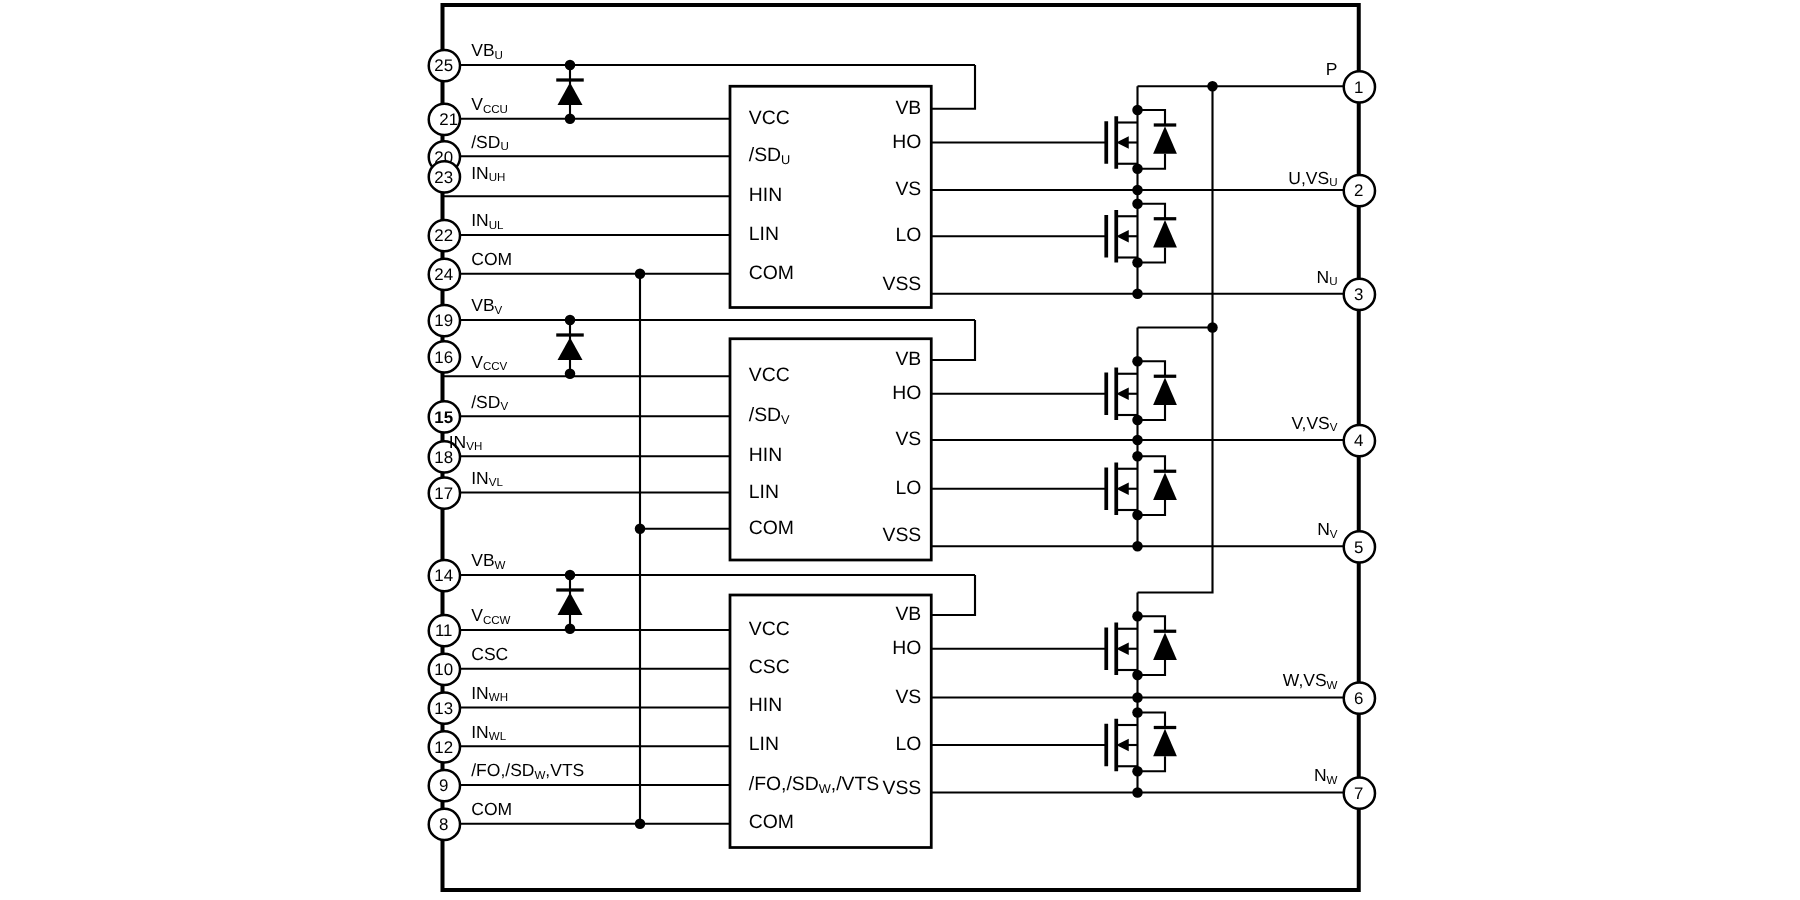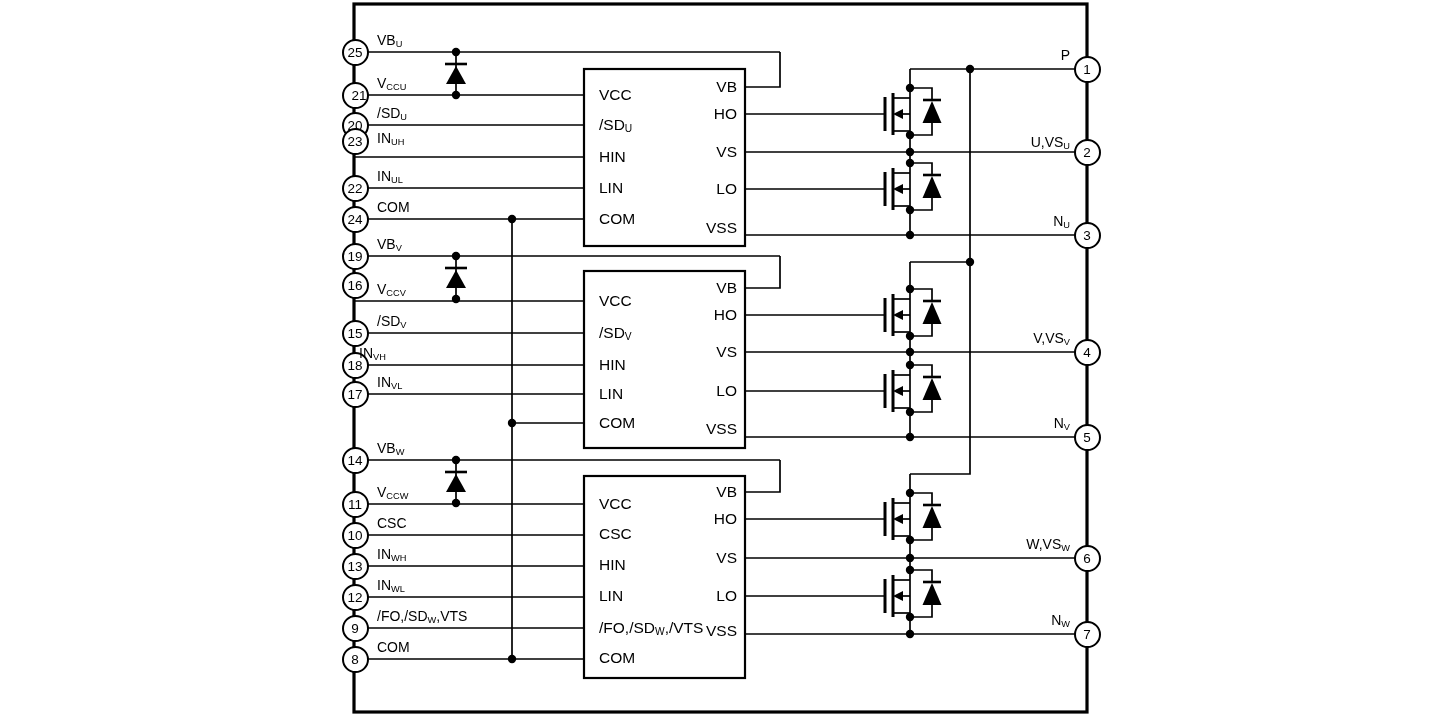--- a/index.html
+++ b/index.html
@@ -176,21 +176,21 @@
       </div>
       <div class="lbl" style="left: 377px; top: 197px;"><span>COM</span></div>
       <div class="pin" style="left: 341.5px; top: 242.5px;">
         <span>19</span>
       </div>
       <div class="lbl" style="left: 377px; top: 234px;"><span>VB</span><span class="sub">V</span></div>
       <div class="pin" style="left: 341.5px; top: 272px;">
         <span>16</span>
       </div>
       <div class="lbl" style="left: 377px; top: 279px;"><span>V</span><span class="sub">CCV</span></div>
-      <div class="pin" style="left: 341.5px; top: 319.5px;">
+      <div class="pin" style="left: 341.5px; top: 319.5px; font-weight: bold;">
         <span>15</span>
       </div>
       <div class="lbl" style="left: 377px; top: 311px;"><span>/SD</span><span class="sub">V</span></div>
       <div class="pin" style="left: 341.5px; top: 351.5px;">
         <span>18</span>
       </div>
       <div class="lbl" style="left: 359px; top: 343px;"><span>IN</span><span class="sub">VH</span></div>
       <div class="pin" style="left: 341.5px; top: 380.5px;">
         <span>17</span>
       </div>

